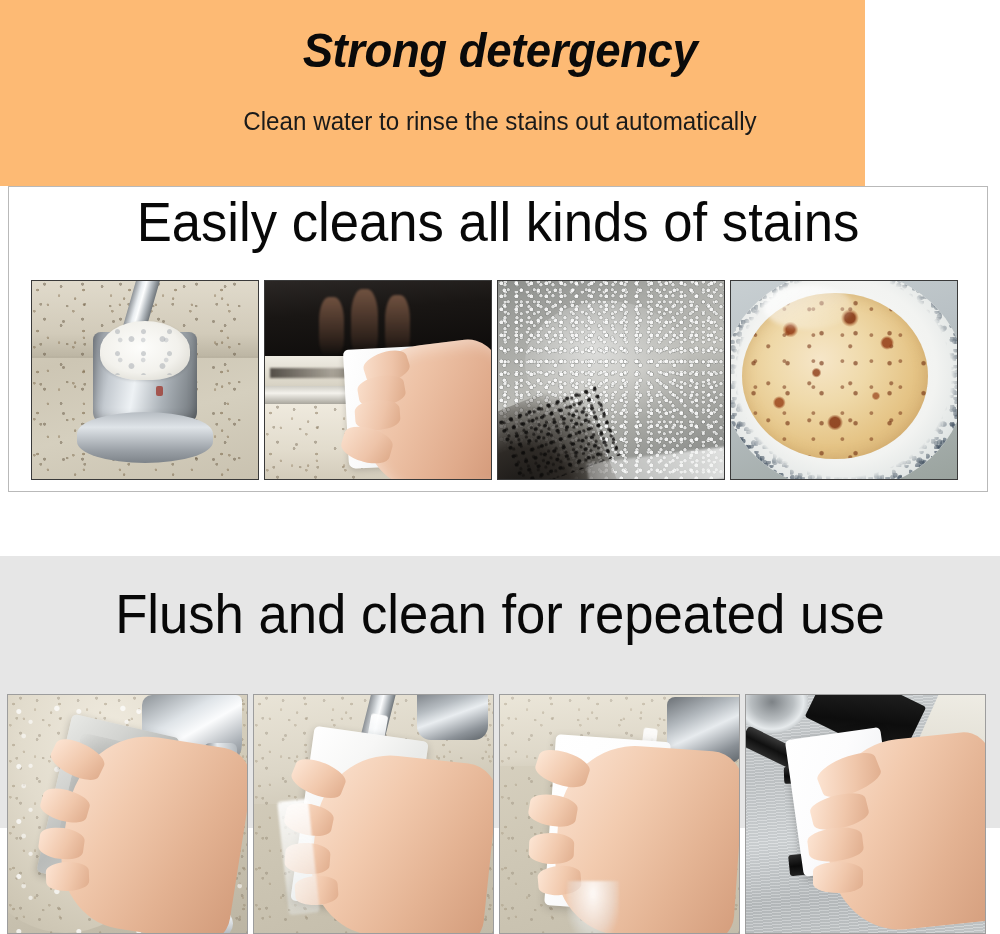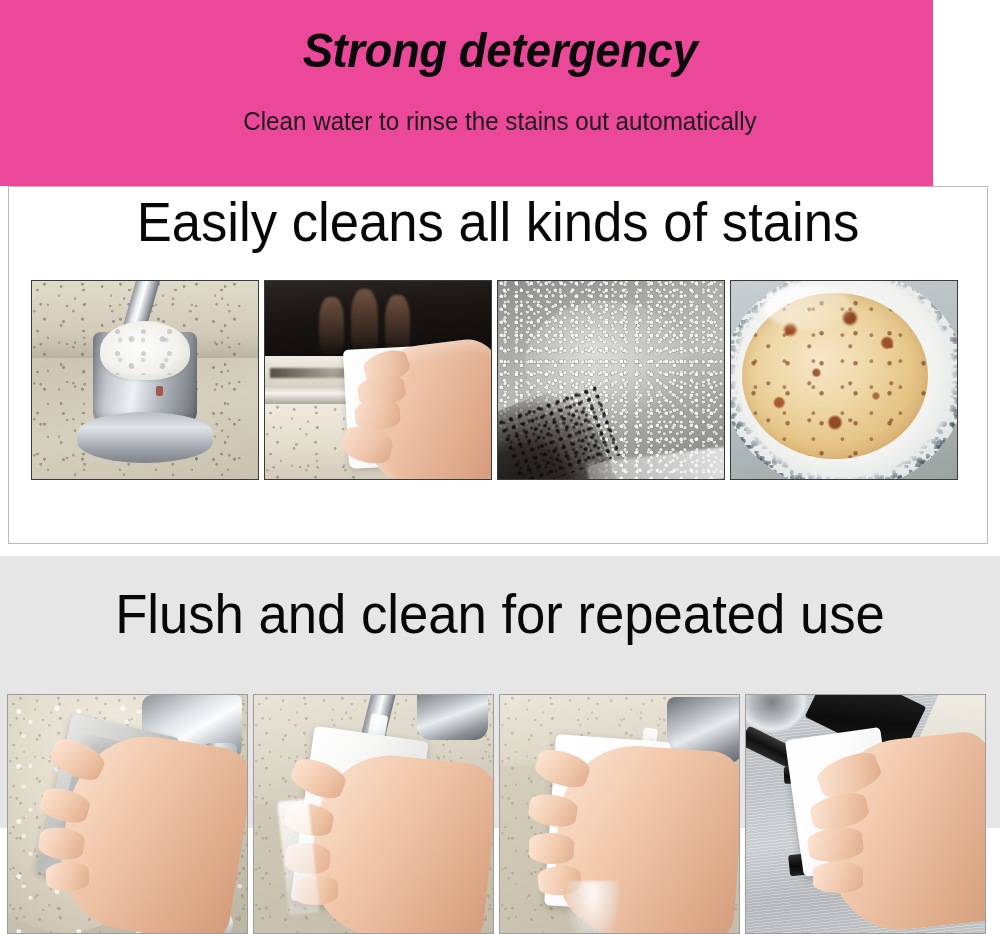--- a/index.html
+++ b/index.html
@@ -6,22 +6,22 @@
   body{
     width:1000px;height:934px;
     background:#ffffff;
     font-family:"Liberation Sans", sans-serif;
     overflow:hidden;
     position:relative;
   }
 
   
   .header{
-    width:933px;height:186px;
-    background:#ec4899;
+    width:865px;height:186px;
+    background:#fdba74;
     position:relative;
   }
   .main-title{
     position:absolute;top:26px;left:0;width:1000px;
     text-align:center;
     font-family:"Liberation Sans Narrow","Liberation Sans",sans-serif;
     font-size:49px;
     font-weight:bold;
     font-style:italic;
     letter-spacing:-0.5px;
@@ -38,21 +38,21 @@
     font-weight:normal;
     color:#1a1a1a;
     line-height:1.0;
     transform:scaleX(0.93);
     white-space:nowrap;
   }
 
   
   .panel-white{
     position:absolute;top:186px;left:8px;
-    width:980px;height:358px;
+    width:980px;height:306px;
     background:#ffffff;
     border:1px solid #b9b9b9;
     box-sizing:border-box;
   }
   .panel-white .panel-heading{
     position:absolute;top:7px;left:0;width:978px;
     text-align:center;
     font-family:"Liberation Sans Narrow","Liberation Sans",sans-serif;
     font-size:56px;
     font-weight:normal;

